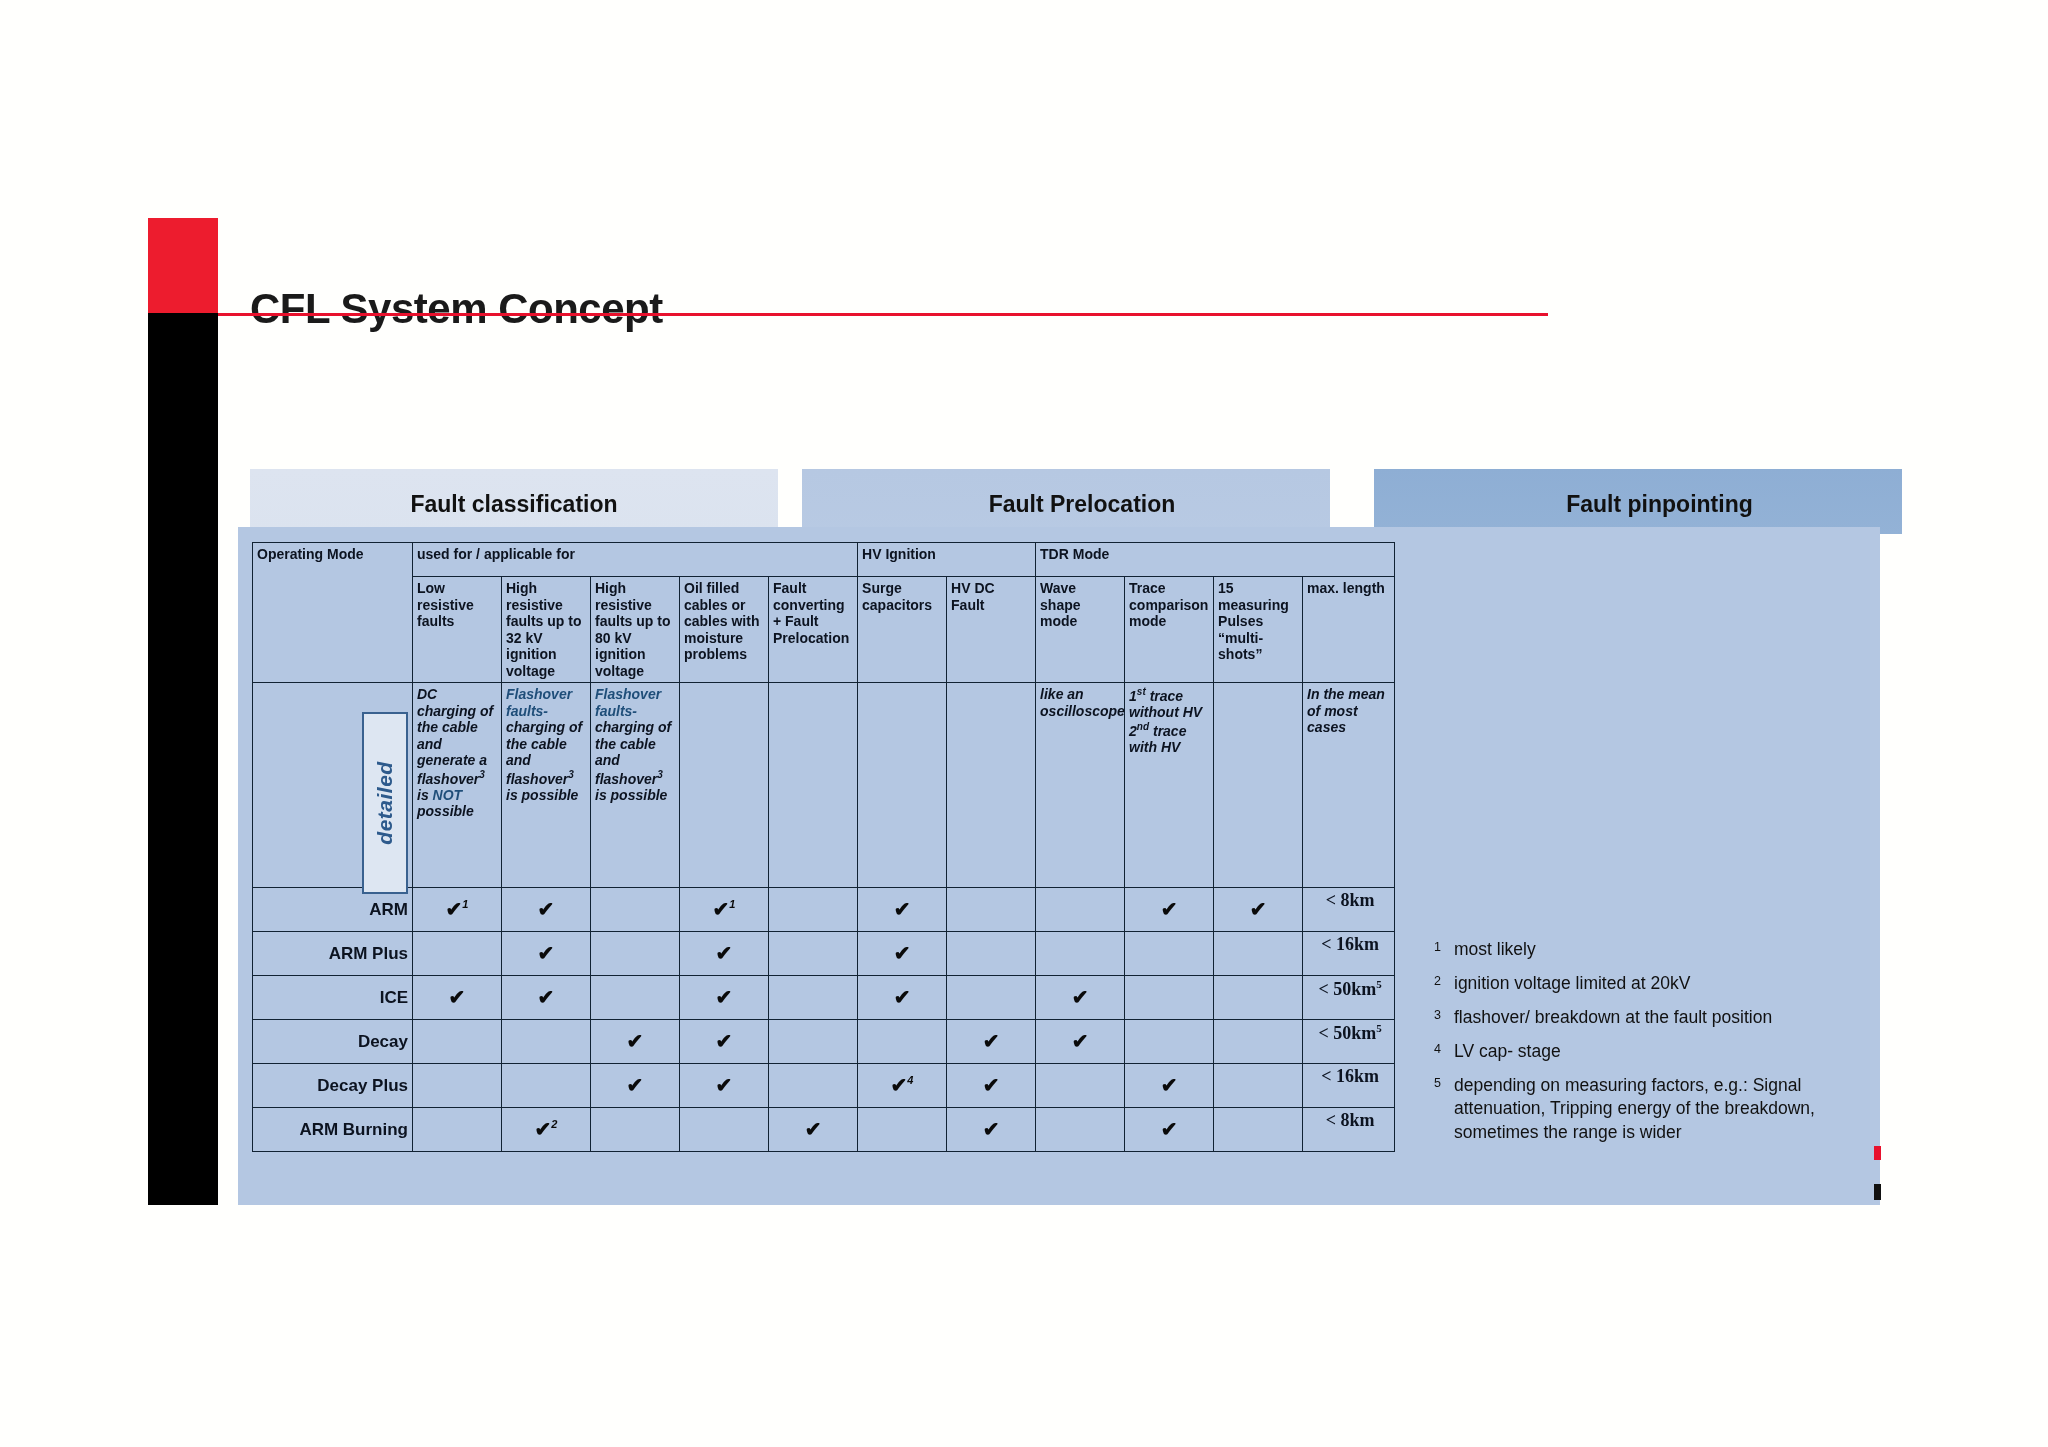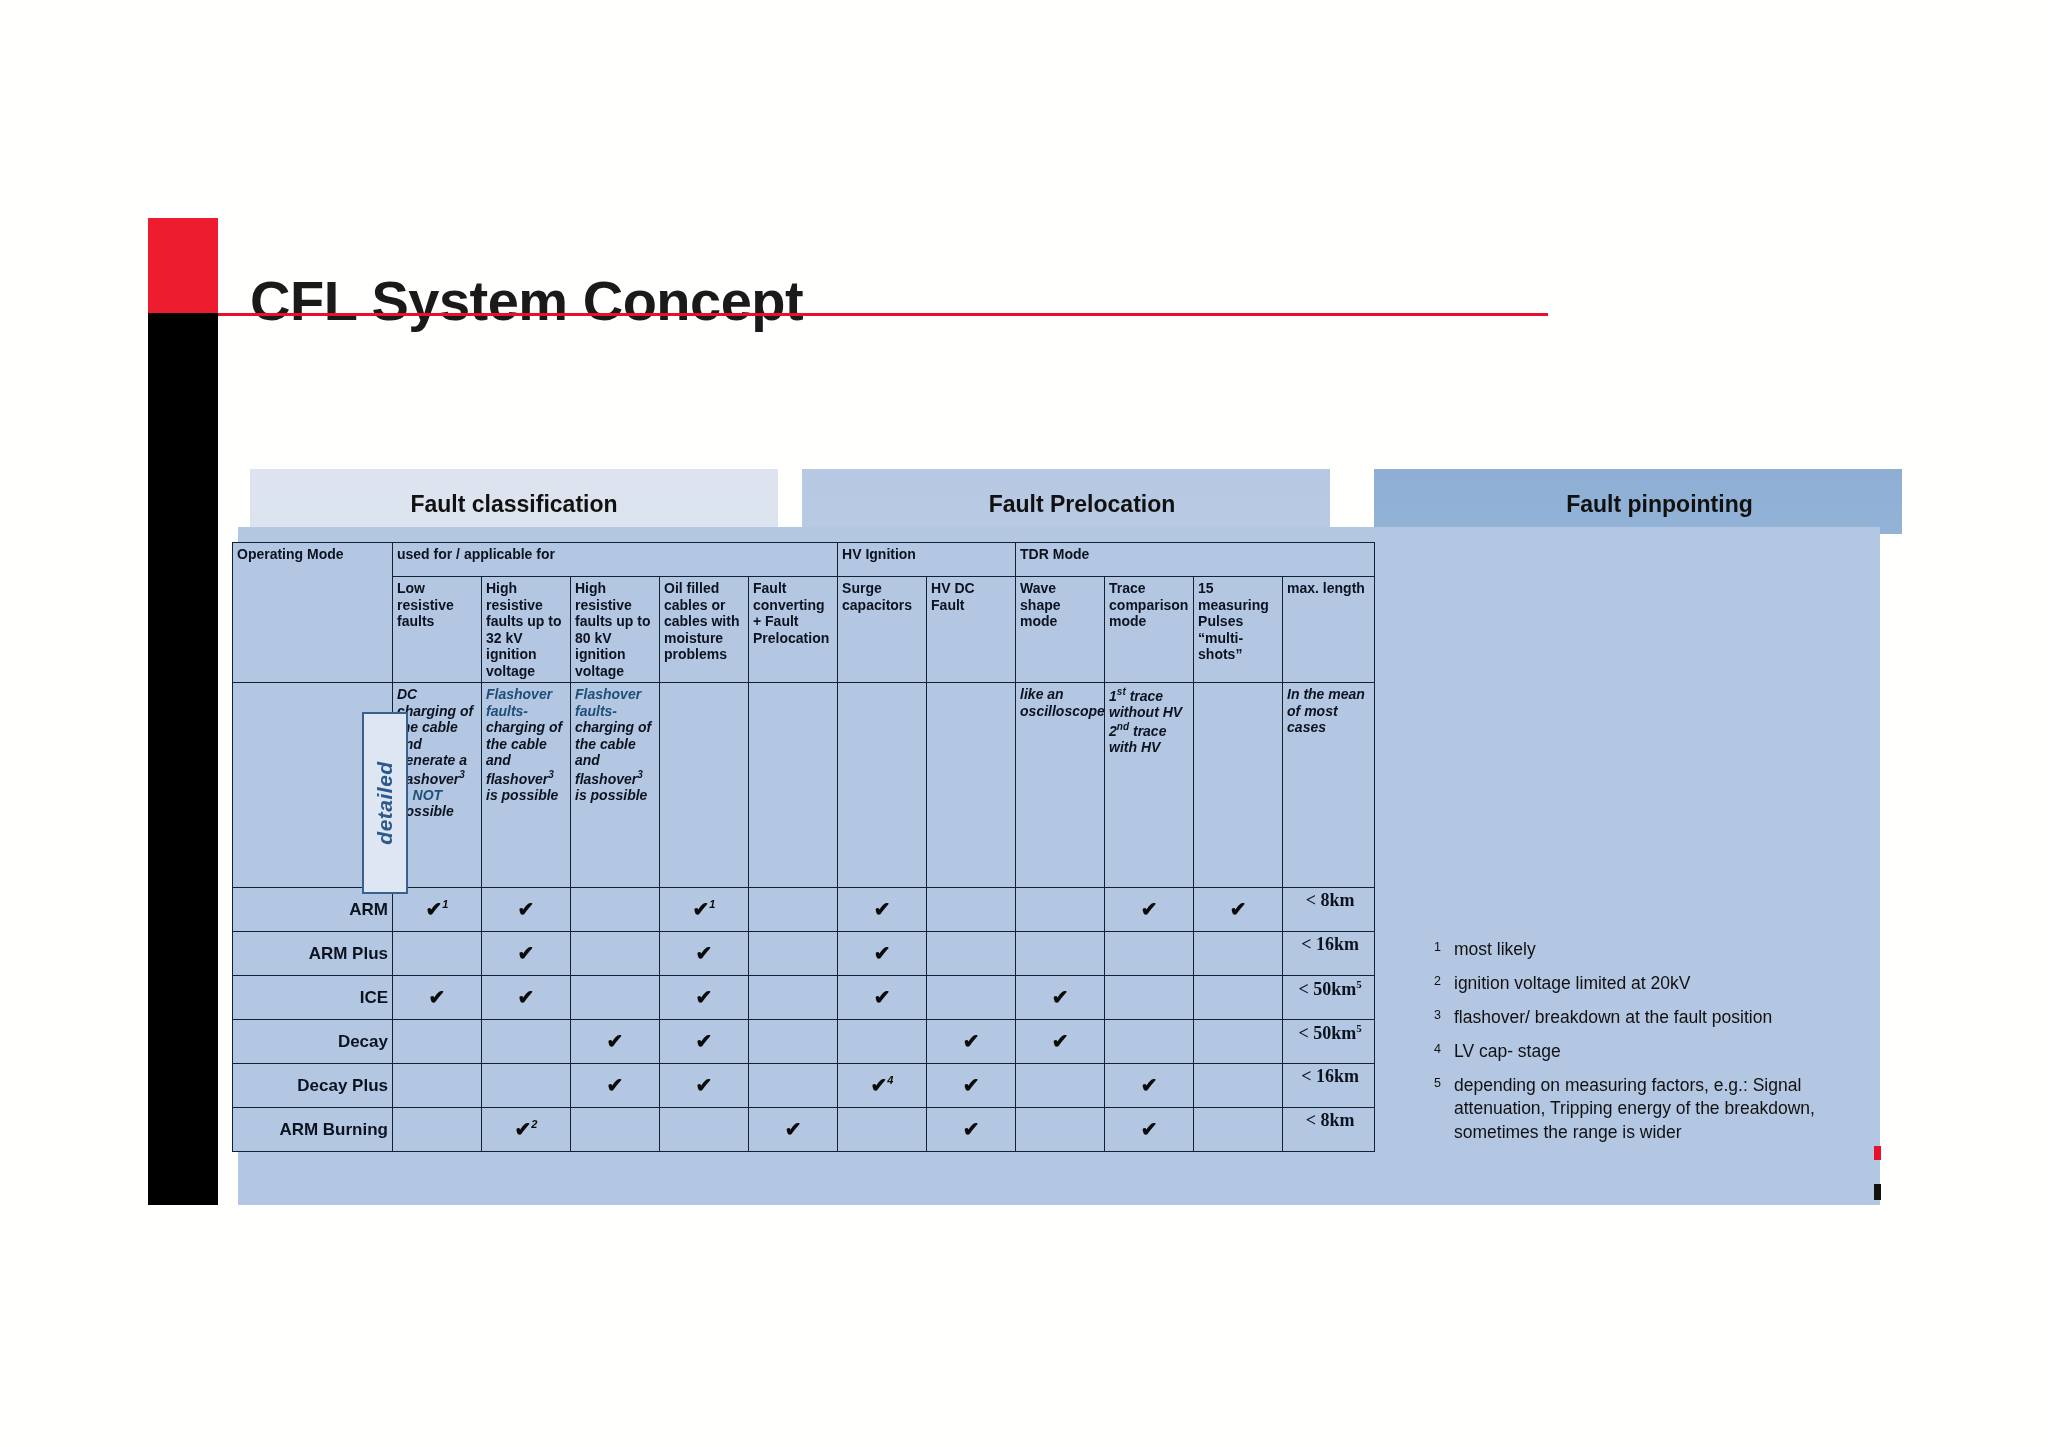--- a/index.html
+++ b/index.html
@@ -13,41 +13,41 @@
   .slide{position:absolute;inset:0;background:#fffffd;}
 
   
   .bar-red{position:absolute;left:148px;top:218px;width:70px;height:96px;background:#ed1c2e;}
   .bar-black{position:absolute;left:148px;top:313px;width:70px;height:892px;background:#000000;}
 
   
   .title{
     position:absolute;left:250px;top:333px;
     transform:translateY(-100%);
-    font-size:56px;font-weight:bold;color:#1a1a1a;
+    font-size:42px;font-weight:bold;color:#1a1a1a;
     letter-spacing:-0.5px;white-space:nowrap;
     font-family:"Liberation Sans", sans-serif;
   }
   .title-rule{position:absolute;left:218px;top:313px;width:1330px;height:3px;background:#e8112d;}
 
   
   .tab{position:absolute;display:flex;align-items:flex-start;justify-content:center;
        font-size:23px;font-weight:bold;color:#111;padding-top:22px;box-sizing:border-box;margin-top:37px;}
   .tab-1{left:250px;top:432px;width:528px;height:65px;
          background:linear-gradient(180deg,#dde4f0 0%,#dbe3ef 100%);}
   .tab-2{left:802px;top:432px;width:528px;height:110px;
          background:linear-gradient(180deg,#b6c8e2 0%,#b9cbe4 100%);padding-left:32px;}
   .tab-3{left:1374px;top:432px;width:528px;height:65px;
          background:linear-gradient(180deg,#8eaed4 0%,#93b2d6 100%);padding-left:43px;}
 
   
   .panel{position:absolute;left:238px;top:527px;width:1642px;height:678px;background:#b4c7e2;}
 
   
-  .tbl{position:absolute;left:232px;top:542px;border-collapse:collapse;
+  .tbl{position:absolute;left:252px;top:542px;border-collapse:collapse;
        table-layout:fixed;width:1142px;}
   .tbl td,.tbl th{
     border:1.6px solid #123;
     padding:3px 4px;
     vertical-align:top;
     font-size:14px;
     font-weight:bold;
     color:#0c1320;
     background:#b4c7e2;
     box-sizing:border-box;

